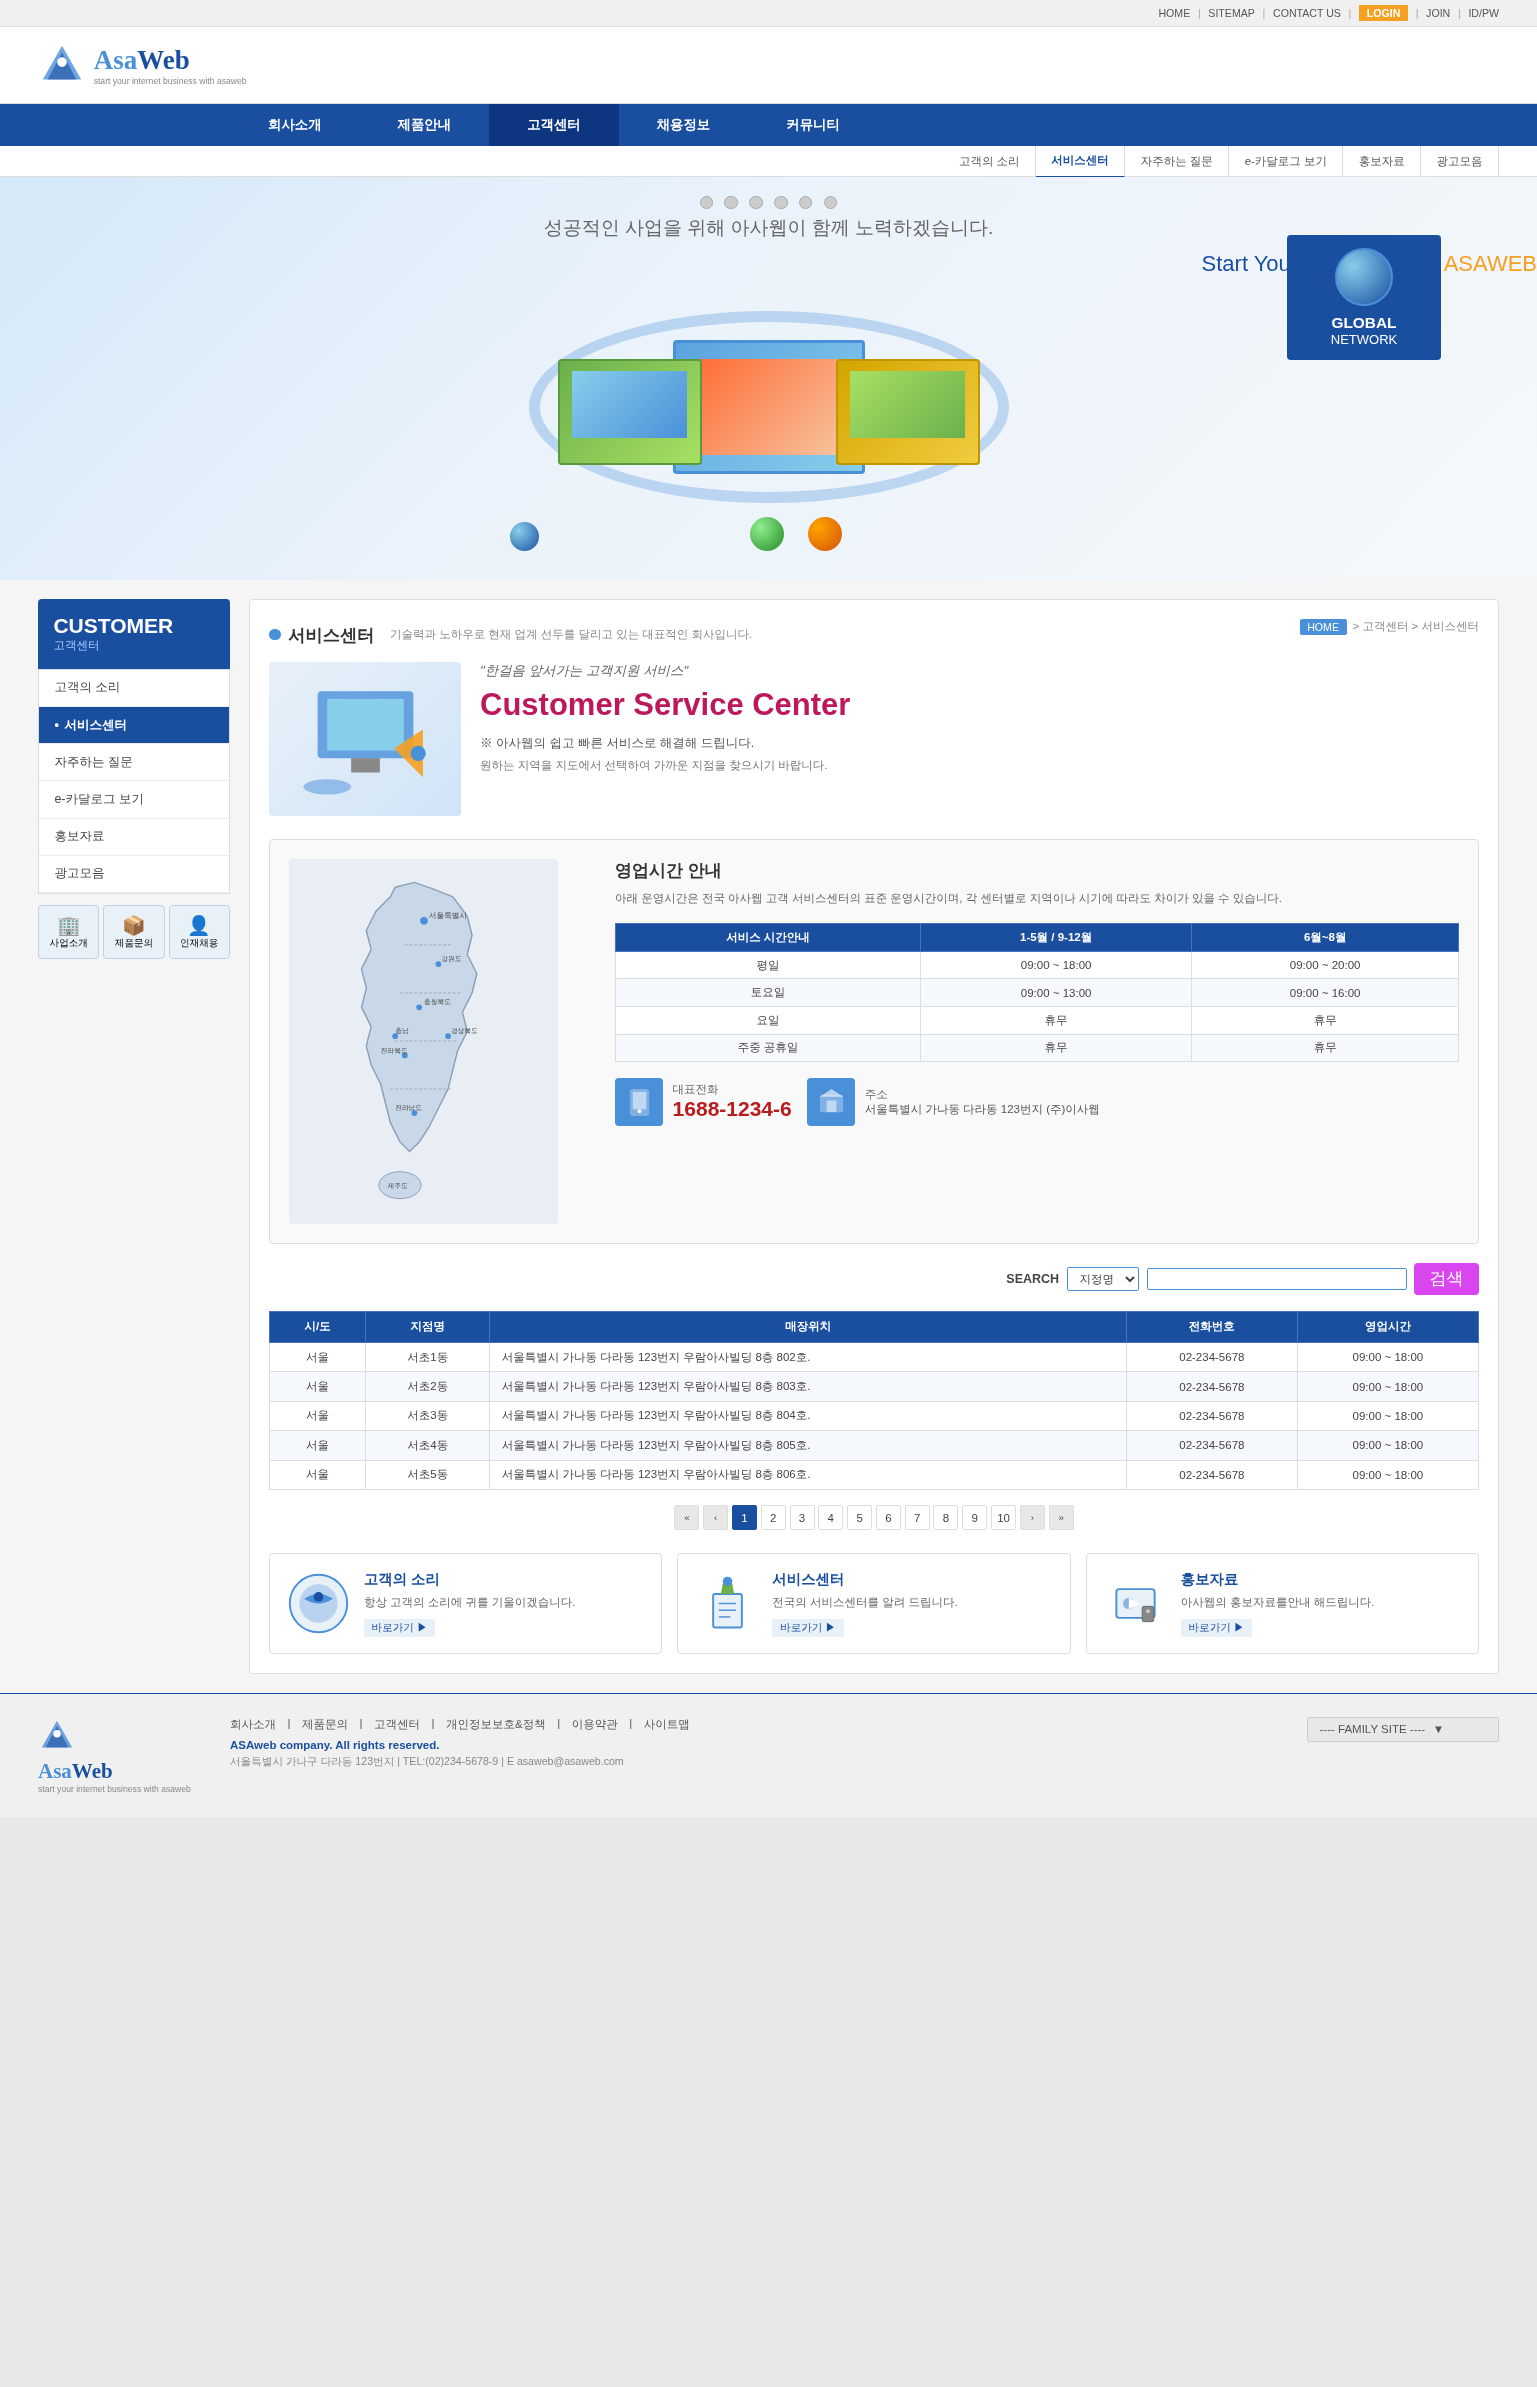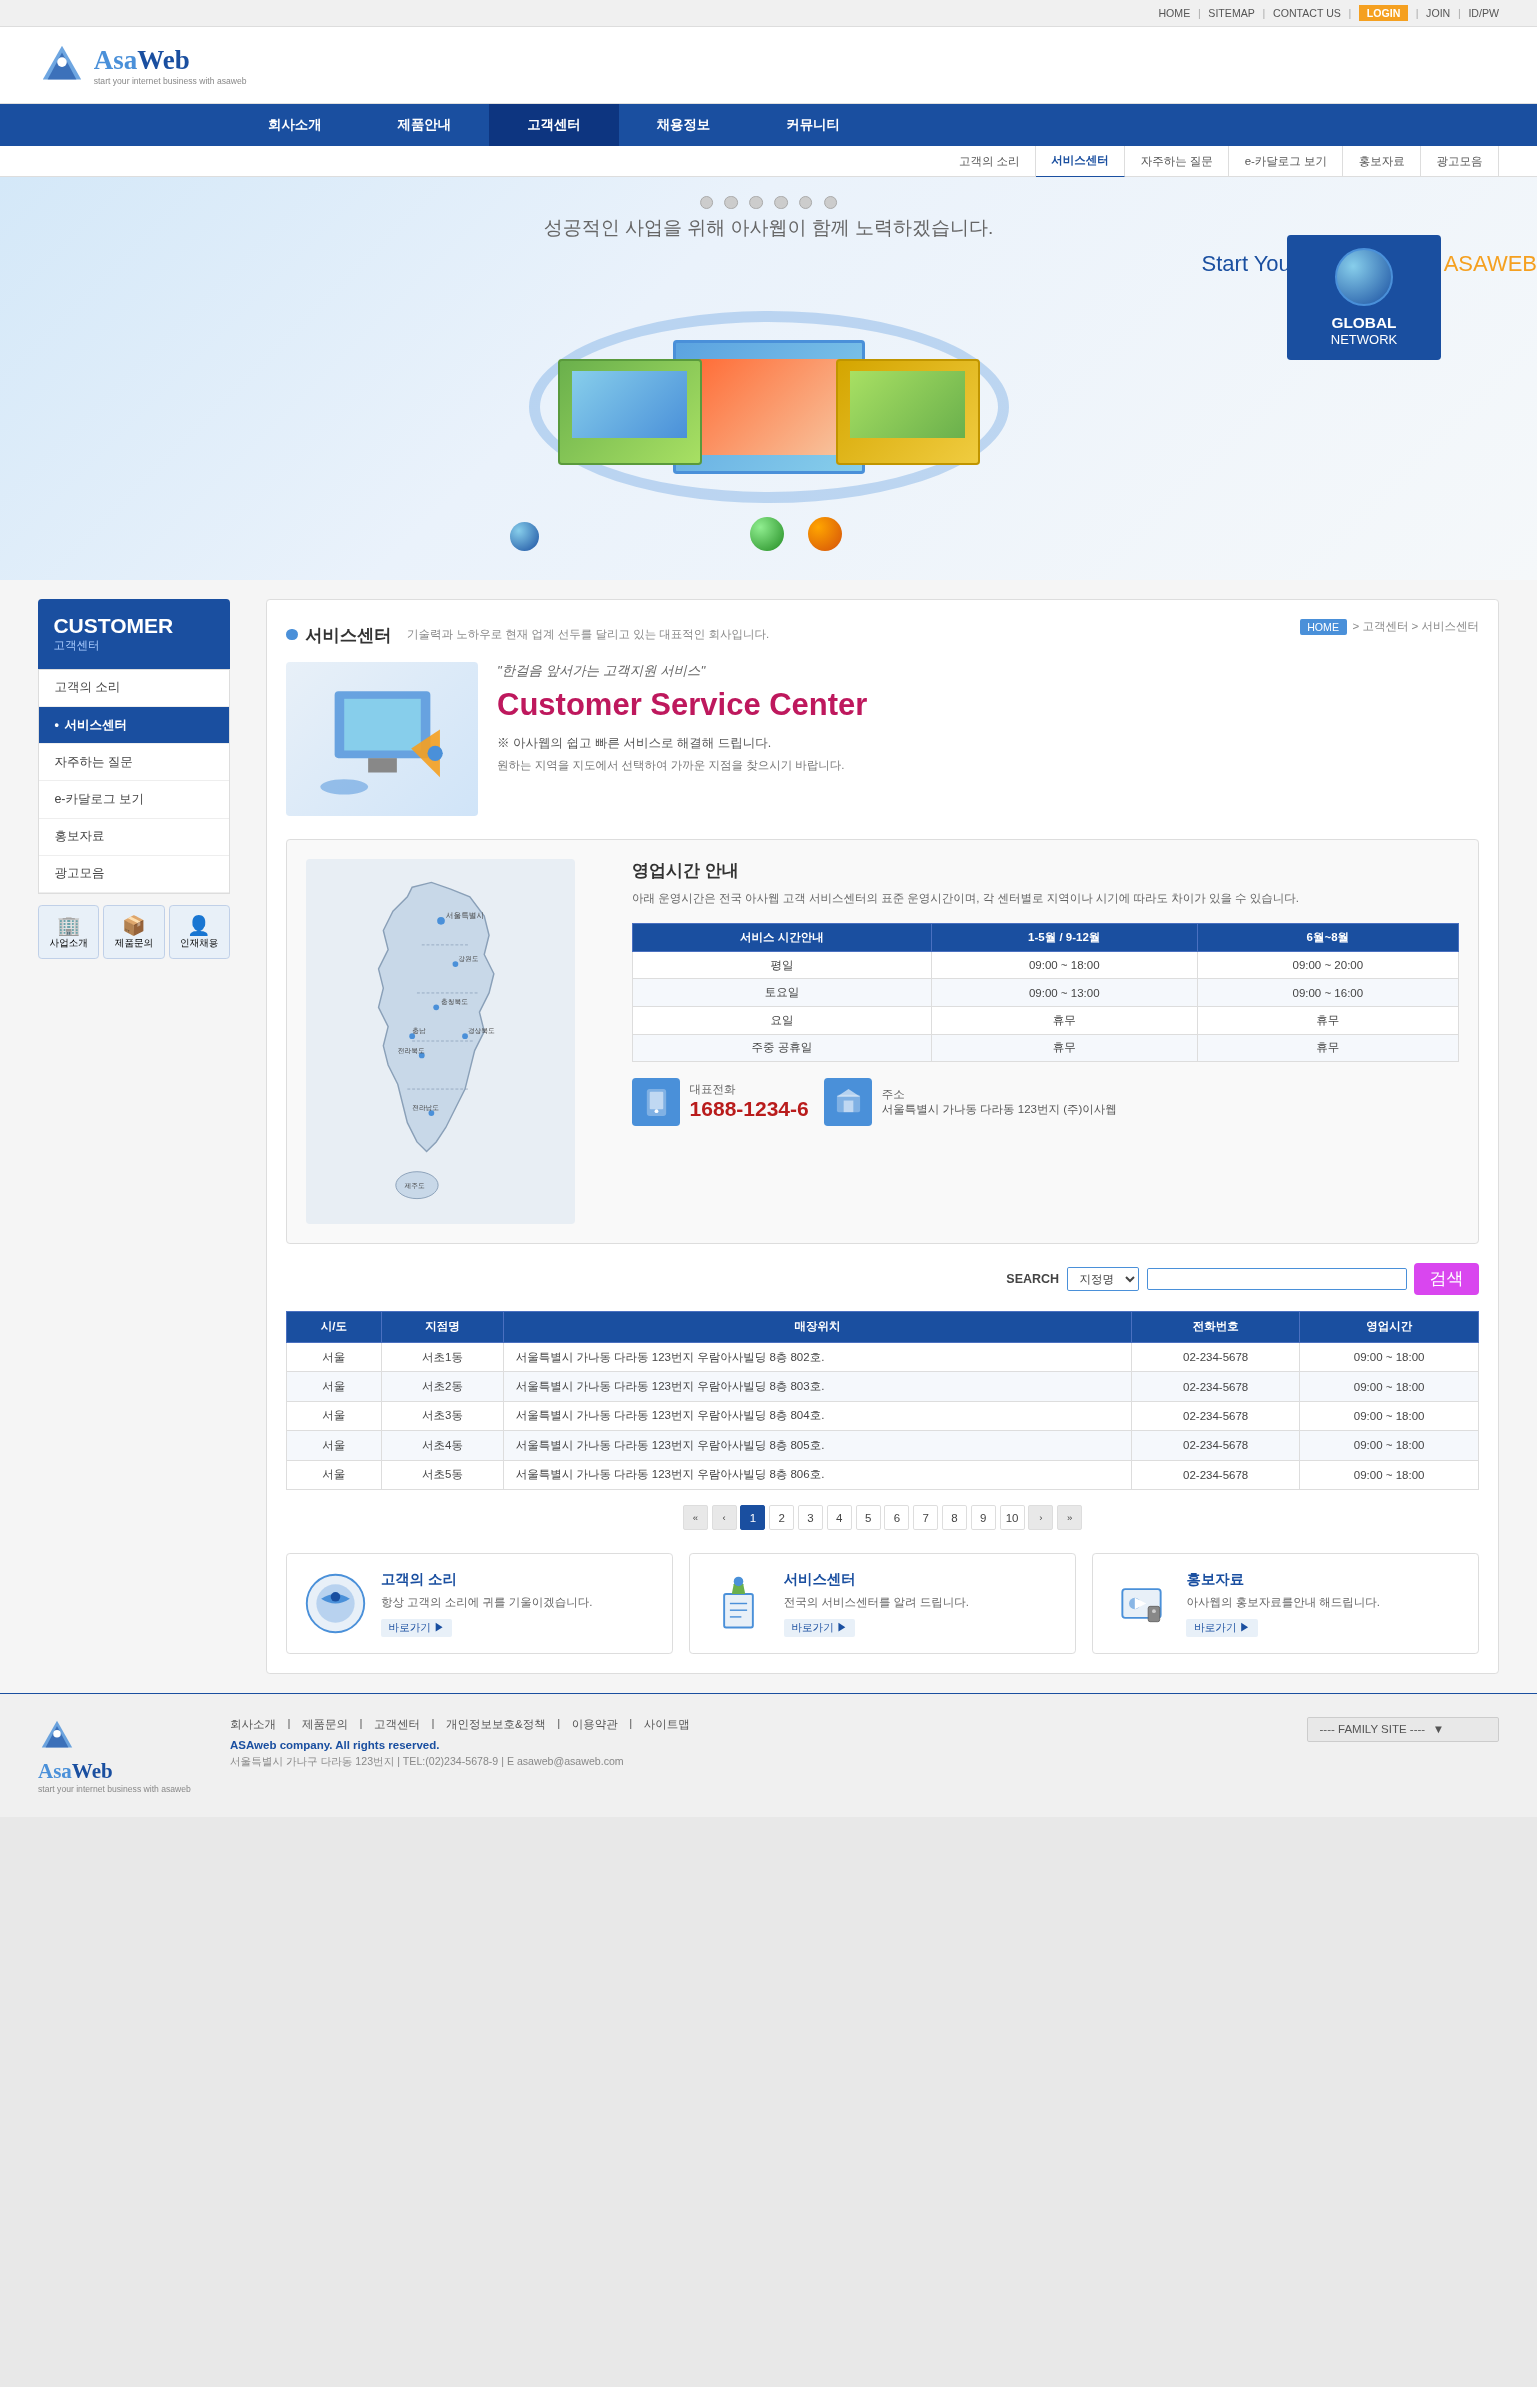--- a/index.html
+++ b/index.html
@@ -24,21 +24,21 @@
     
     .sub-nav { background: white; height: 31px; display: flex; align-items: center; padding: 0 38px; justify-content: flex-end; border-bottom: 1px solid #ddd; }
     .sub-nav-items { display: flex; gap: 0; }
     .sub-nav-item { font-size: 11.5px; color: #555; padding: 0 15.4px; height: 31px; display: flex; align-items: center; cursor: pointer; border-right: 1px solid #ddd; }
     .sub-nav-item.active { color: #1a4fa0; font-weight: bold; border-bottom: 1.9px solid #1a4fa0; }
 
     
     .hero { background: linear-gradient(135deg, #d8e8f8 0%, #e8f0f8 50%, #f0f4f8 100%); height: 403px; position: relative; overflow: hidden; display: flex; align-items: center; justify-content: center; }
 
     
-    .content-wrapper { display: flex; background: #f5f5f5; padding: 19px 38px; gap: 36px; }
+    .content-wrapper { display: flex; background: #f5f5f5; padding: 19px 38px; gap: 19px; }
 
     
     .sidebar { width: 192px; flex-shrink: 0; }
     .sidebar-header { background: #1a4fa0; color: white; padding: 15.4px; border-radius: 3.8px 3.8px 0 0; }
     .sidebar-header-main { font-size: 21px; font-weight: bold; }
     .sidebar-header-sub { font-size: 11.5px; color: #aaccff; }
     .sidebar-menu { background: white; border: 1px solid #ddd; }
     .sidebar-menu-item { padding: 9.6px 15.4px; font-size: 12.5px; color: #444; cursor: pointer; border-bottom: 1px solid #eee; display: flex; align-items: center; gap: 5.8px; }
     .sidebar-menu-item.active { background: #1a4fa0; color: white; font-weight: bold; }
     .sidebar-menu-item.active:before { content: '• '; }

